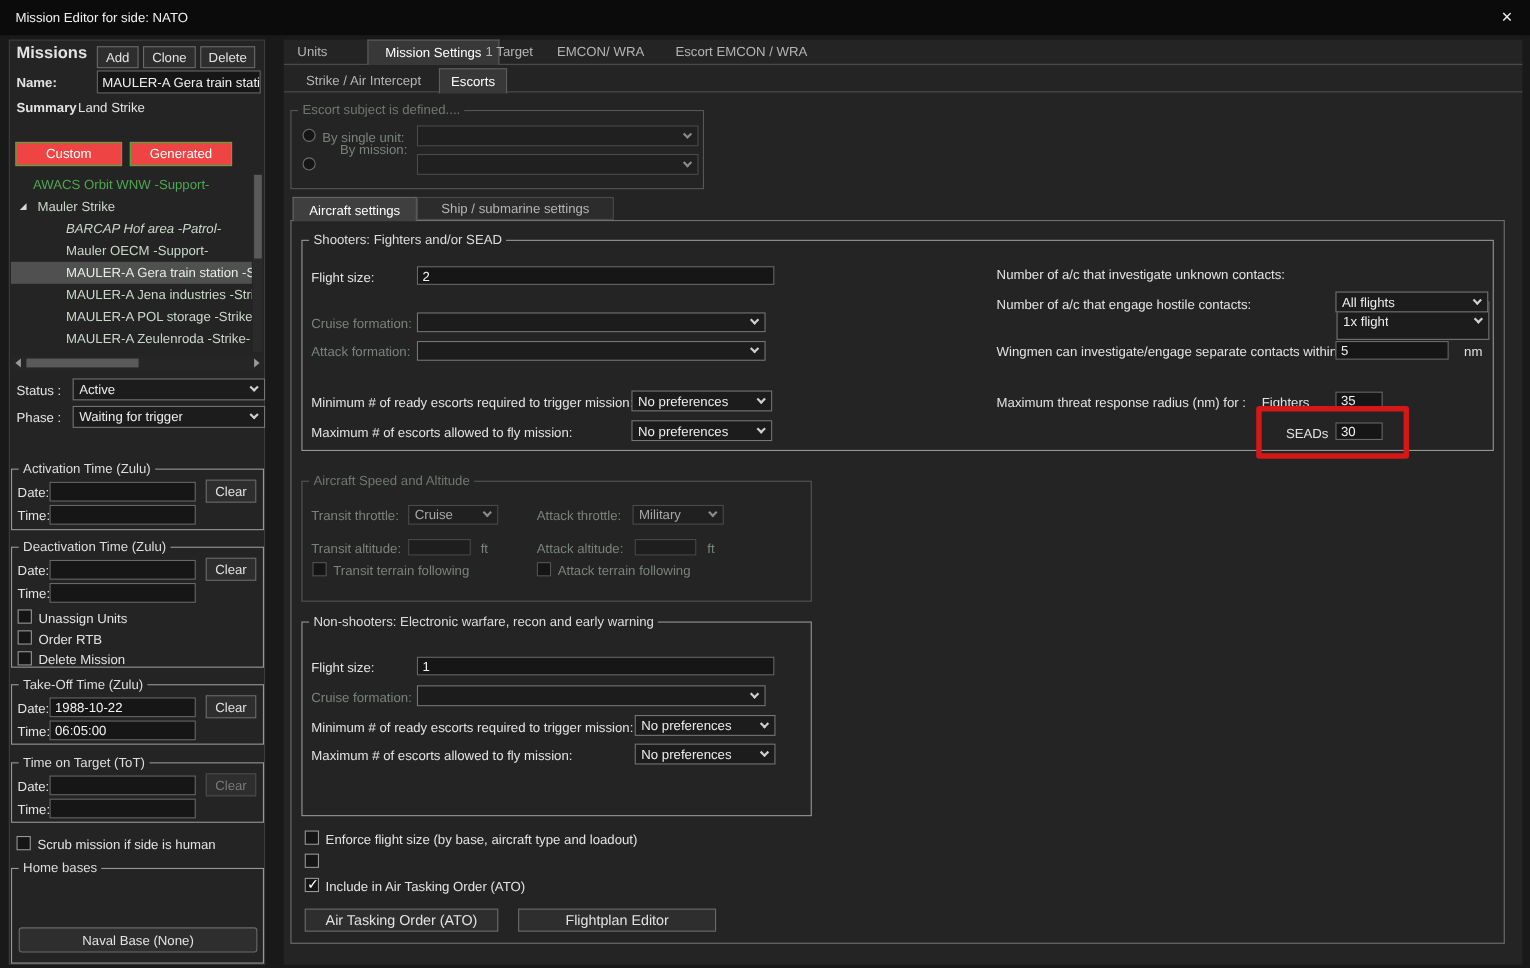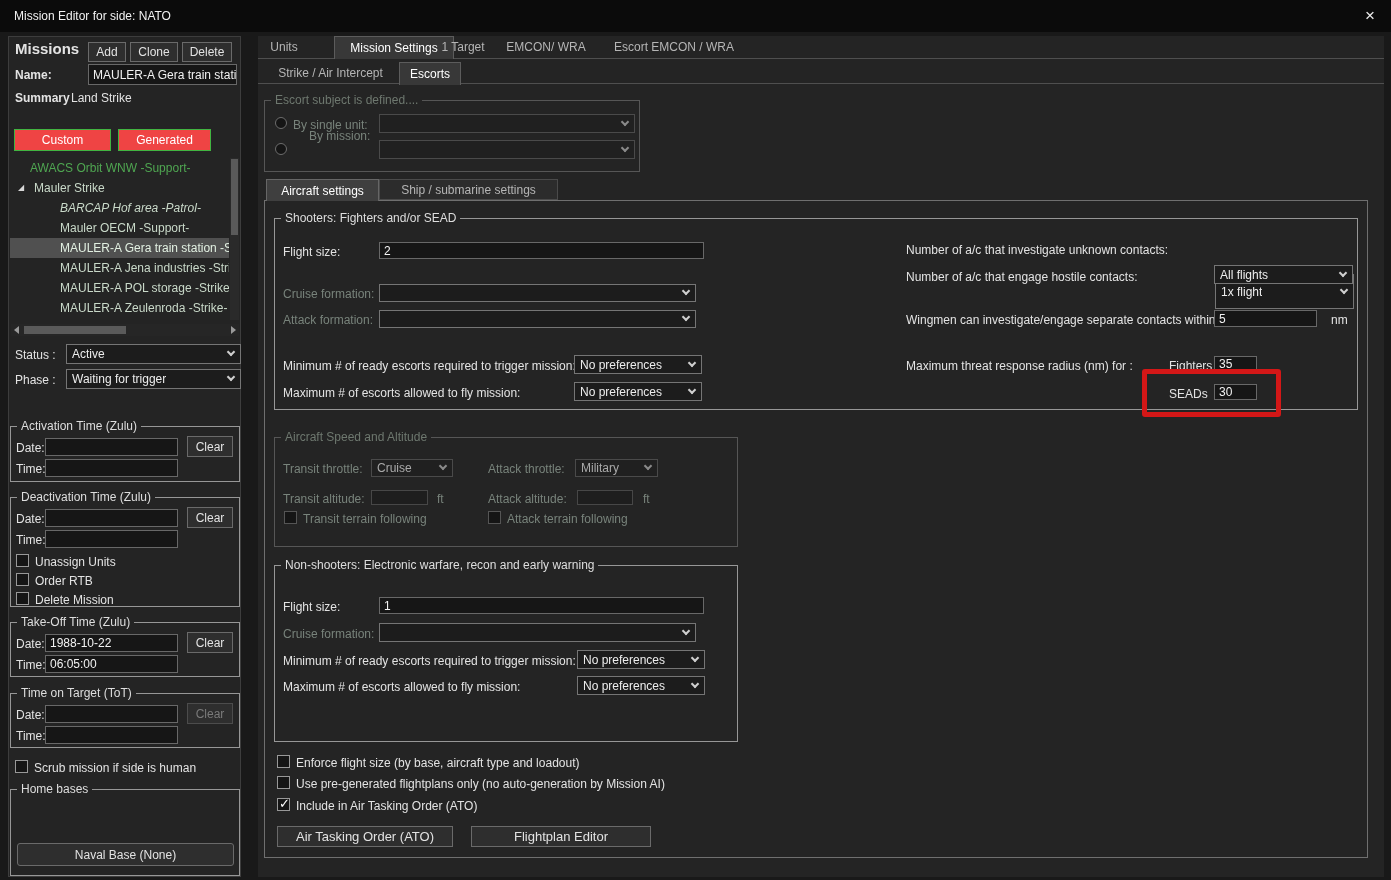--- a/index.html
+++ b/index.html
@@ -234,21 +234,21 @@
         </div>
       <span class="lbl" style="left:631px;top:51px;">Number of a/c that engage hostile contacts:</span>
       <div class="dd" style="left:939px;top:46px;width:139px;height:19px;">
           <span>All flights</span>
           <i class="chev"></i>
         </div>
       <span class="lbl" style="left:631px;top:94px;">Wingmen can investigate/engage separate contacts within</span>
       <div class="input" style="left:939px;top:91px;width:103px;height:17px;">5</div>
       <span class="lbl" style="left:1056px;top:94px;">nm</span>
       <span class="lbl" style="left:631px;top:140px;">Maximum threat response radius (nm) for :</span>
-      <span class="lbl" style="left:894px;top:140px;width:37px;text-align:right;">Fighters</span>
+      <span class="lbl" style="left:872px;top:140px;width:37px;text-align:right;">Fighters</span>
       <div class="input" style="left:939px;top:137px;width:43px;height:16px;">35</div>
       <span class="lbl" style="left:894px;top:168px;width:37px;text-align:right;">SEADs</span>
       <div class="input" style="left:939px;top:165px;width:43px;height:16px;">30</div>
     </div>
 
     <div class="group dim3" style="left:9px;top:236px;width:464px;height:110px;">
       <span class="gtitle">Aircraft Speed and Altitude</span>
       <span class="lbl dim" style="left:8px;top:24px;">Transit throttle:</span>
       <div class="dd dim2" style="left:96px;top:21px;width:82px;height:18px;">
           <span>Cruise</span>
@@ -287,21 +287,20 @@
       <span class="lbl" style="left:8px;top:114px;">Maximum # of escorts allowed to fly mission:</span>
       <div class="dd" style="left:302px;top:110px;width:128px;height:19px;">
           <span>No preferences</span>
           <i class="chev"></i>
         </div>
     </div>
 
     <span class="cb" style="left:12px;top:554px;"></span>
     <span class="lbl" style="left:31px;top:555px;">Enforce flight size (by base, aircraft type and loadout)</span>
     <span class="cb" style="left:12px;top:575px;"></span>
-    <span class="lbl" style="left:31px;top:576px;">Use pre-generated flightplans only (no auto-generation by Mission AI)</span>
     <span class="cb on" style="left:12px;top:597px;"></span>
     <span class="lbl" style="left:31px;top:598px;">Include in Air Tasking Order (ATO)</span>
 
     <div class="btn" style="left:12px;top:625px;width:176px;height:21px;font-size:13px;">Air Tasking Order (ATO)</div>
     <div class="btn" style="left:206px;top:625px;width:180px;height:21px;font-size:13px;">Flightplan Editor</div>
   </div>
 </div>
 
 <div class="redbox"></div>
 

